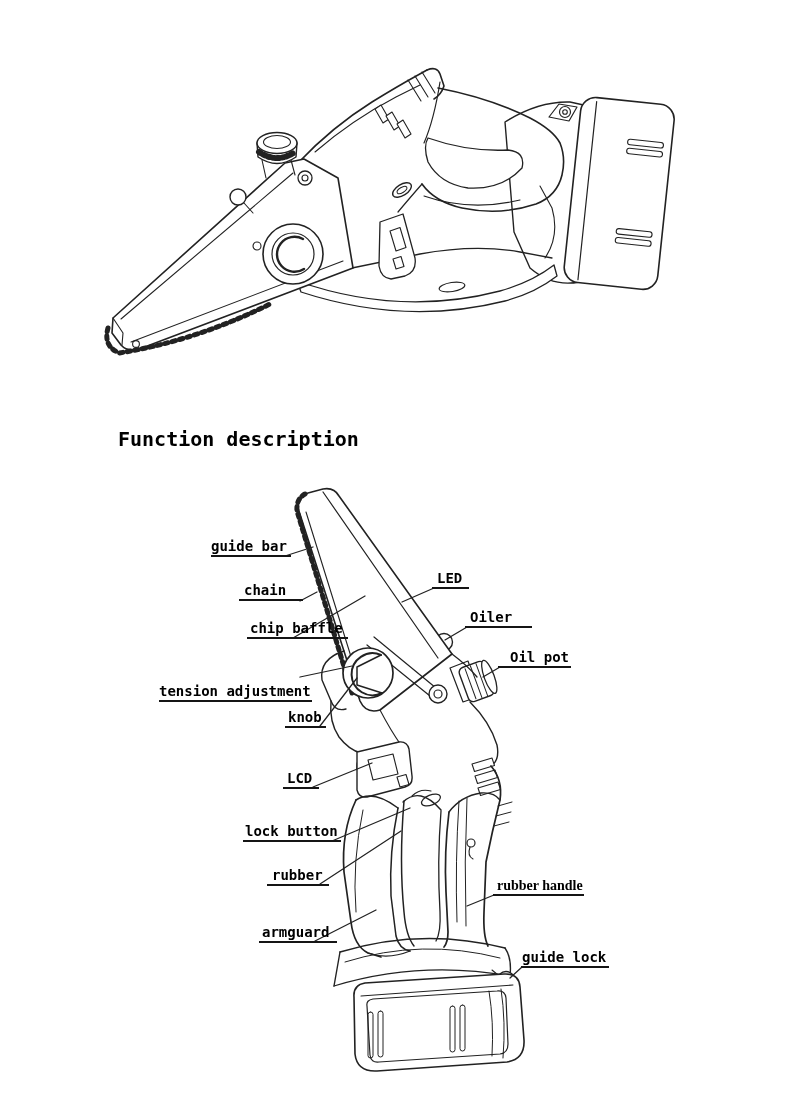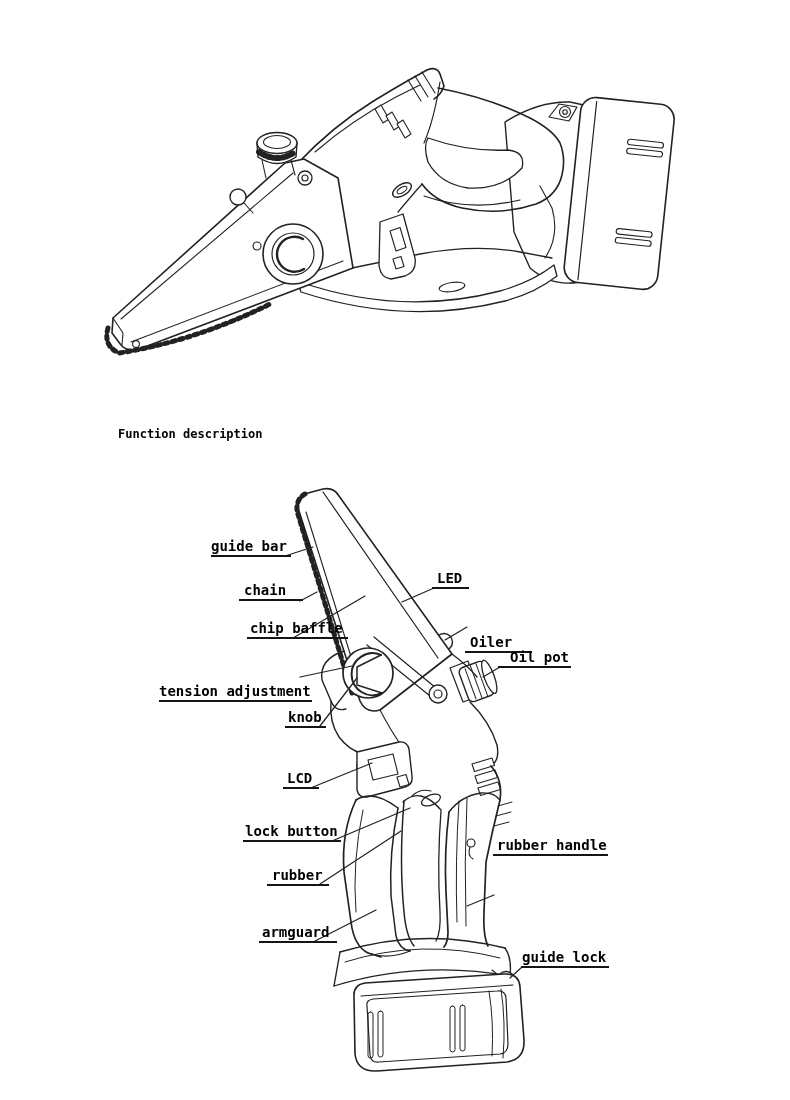--- a/index.html
+++ b/index.html
@@ -6,44 +6,44 @@
   .page{
     position:relative;
     width:790px;height:1100px;
     background:#ffffff;
     overflow:hidden;
     font-family:"DejaVu Sans Mono","Liberation Mono",monospace;
   }
   .art{position:absolute;left:0;top:0;}
   .heading{
     position:absolute;left:118px;top:427px;
-    font-size:12px;font-weight:bold;color:#000;
+    font-size:20px;font-weight:bold;color:#000;
     letter-spacing:0px;white-space:nowrap;
   }
   .part-label{
     position:absolute;
     font-size:14px;font-weight:bold;color:#000;
     line-height:15px;padding-bottom:1px;
     border-bottom:2px solid #151515;
     white-space:nowrap;
   }
   
   .l-guide-bar{left:211px;top:539px;padding-right:4px;}
   .l-chain{left:239px;top:583px;padding-left:5px;padding-right:17px;}
   .l-chip-baffle{left:208px;top:621px;padding-left:3px;padding-right:5px;margin-left:39px;}
   .l-tension{left:159px;top:684px;padding-right:1px;}
   .l-knob{left:285px;top:710px;padding-left:3px;padding-right:4px;text-align:center;}
   .l-lcd{left:283px;top:771px;padding-left:4px;padding-right:7px;}
   .l-lock-button{left:243px;top:824px;padding-left:2px;padding-right:3px;}
   .l-switch{left:267px;top:868px;padding-left:5px;padding-right:6px;}
   .l-armguard{left:259px;top:925px;padding-left:3px;padding-right:8px;}
   .l-led{left:432px;top:571px;padding-left:5px;padding-right:7px;}
-  .l-oiler{left:465px;top:610px;padding-left:5px;padding-right:20px;margin-top:25px;}
+  .l-oiler{left:465px;top:610px;padding-left:5px;padding-right:20px;}
   .l-oil-pot{left:498px;top:650px;padding-left:12px;padding-right:2px;}
-  .l-rubber-handle{left:493px;top:838px;padding-left:4px;padding-right:1px;}
+  .l-rubber-handle{left:493px;top:878px;padding-left:4px;padding-right:1px;font-family:Liberation Serif, serif;}
   .l-cord-lock{left:521px;top:950px;padding-left:1px;padding-right:3px;}
 </style>
 </head>
 <body>
 
 <div class="page">
 
   <svg class="art" width="790" height="1100" viewBox="0 0 790 1100">
 
     <g stroke="#222" fill="none" stroke-width="1.6" stroke-linejoin="round" stroke-linecap="round">

